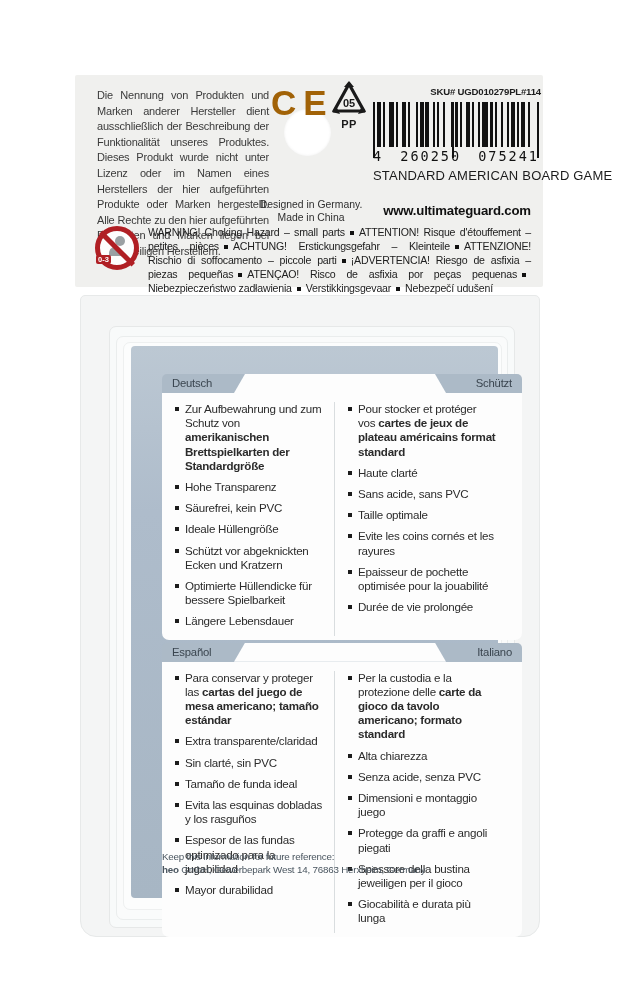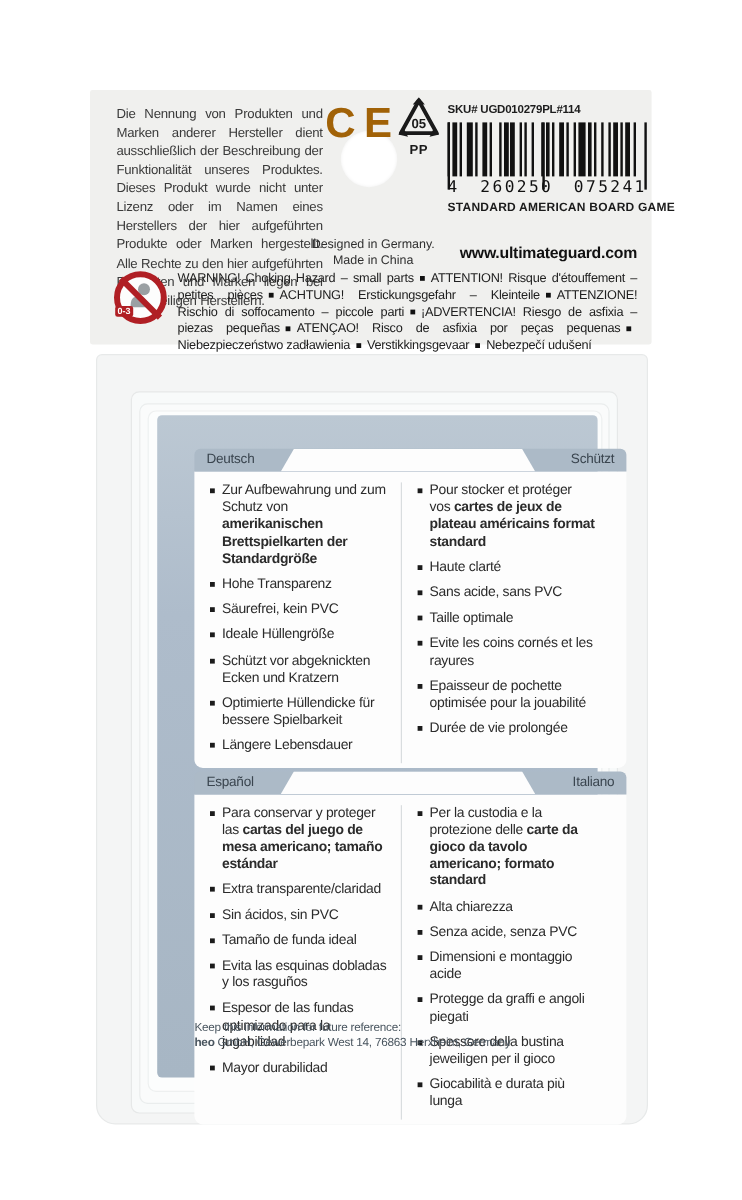--- a/index.html
+++ b/index.html
@@ -9,26 +9,26 @@
   
   .card{position:absolute;left:75px;top:75px;width:468px;height:212px;background:#f0f0ee;border-radius:2px;}
   .hang-hole{position:absolute;left:209px;top:34px;width:47px;height:47px;border-radius:50%;
              background:#ffffff;box-shadow:inset 0 0 3px rgba(0,0,0,.07);}
   .disclaimer{position:absolute;left:22px;top:13px;width:172px;font-size:11px;line-height:15.6px;
               text-align:justify;color:#3a3a3a;letter-spacing:-.2px;font-weight:400;}
   .ce{position:absolute;left:196px;top:8px;font-size:35px;font-weight:700;letter-spacing:7px;color:#a16207;}
   .recycle{position:absolute;left:252px;top:6px;width:44px;text-align:center;}
   .recycle .pp{font-size:11px;font-weight:700;color:#1a1a1a;margin-top:-3px;letter-spacing:.5px;}
   .right-col{position:absolute;left:298px;top:11px;width:168px;}
-  .sku-row{display:flex;justify-content:flex-start;font-size:9.6px;font-weight:700;color:#1d1d1d;letter-spacing:-.2px;}
+  .sku-row{display:flex;justify-content:flex-end;font-size:9.6px;font-weight:700;color:#1d1d1d;letter-spacing:-.2px;}
   .bars{position:relative;margin-top:5px;height:45px;display:flex;align-items:stretch;overflow:visible;}
   .bars .g{position:absolute;top:0;width:2px;height:56px;background:#111;}
   .digits{display:flex;justify-content:space-between;font-family:"DejaVu Sans Mono",monospace;
           font-size:13.5px;color:#111;letter-spacing:2px;margin-top:1px;padding:0 2px 0 0;}
-  .bc-caption{font-size:10px;font-weight:700;color:#1b1b1b;letter-spacing:.2px;margin-top:4px;white-space:nowrap;}
+  .bc-caption{font-size:13px;font-weight:400;color:#1b1b1b;letter-spacing:.2px;margin-top:4px;white-space:nowrap;}
   .origin{position:absolute;left:172px;top:124px;width:128px;text-align:center;font-size:10.4px;
           line-height:12.6px;color:#2f2f2f;}
   .website{position:absolute;left:298px;top:128px;width:168px;text-align:center;font-size:13.2px;
            font-weight:700;color:#111;letter-spacing:-.2px;}
   .warning-row{position:absolute;left:20px;right:12px;top:151px;display:flex;gap:9px;align-items:flex-start;}
   .no-choke{position:relative;flex:0 0 44px;width:44px;height:44px;}
   .no-choke .ring{position:absolute;inset:0;border:5px solid #b01f24;border-radius:50%;background:#fdfdfd;}
   .no-choke .slash{position:absolute;left:-1px;top:19.5px;width:46px;height:5px;background:#b01f24;
                    transform:rotate(45deg);}
   .no-choke .age{position:absolute;left:1px;bottom:6px;background:#b01f24;color:#fff;font-size:7.5px;
@@ -271,21 +271,21 @@
             <div class="item">
               <span class="sq"></span>
               <span><span>Para conservar y proteger las </span><span class="b">cartas del juego de mesa americano; tamaño estándar</span></span>
             </div>
             <div class="item">
               <span class="sq"></span>
               <span><span>Extra transparente/claridad</span></span>
             </div>
             <div class="item">
               <span class="sq"></span>
-              <span><span>Sin ácidos, sin PVC</span></span>
+              <span><span>Sin clarté, sin PVC</span></span>
             </div>
             <div class="item">
               <span class="sq"></span>
               <span><span>Tamaño de funda ideal</span></span>
             </div>
             <div class="item">
               <span class="sq"></span>
               <span><span>Evita las esquinas dobladas y los rasguños</span></span>
             </div>
             <div class="item">
@@ -305,21 +305,21 @@
             <div class="item">
               <span class="sq"></span>
               <span><span>Alta chiarezza</span></span>
             </div>
             <div class="item">
               <span class="sq"></span>
               <span><span>Senza acide, senza PVC</span></span>
             </div>
             <div class="item">
               <span class="sq"></span>
-              <span><span>Dimensioni e montaggio acide</span></span>
+              <span><span>Dimensioni e montaggio juego</span></span>
             </div>
             <div class="item">
               <span class="sq"></span>
               <span><span>Protegge da graffi e angoli piegati</span></span>
             </div>
             <div class="item">
               <span class="sq"></span>
               <span><span>Spessore della bustina jeweiligen per il gioco</span></span>
             </div>
             <div class="item">

